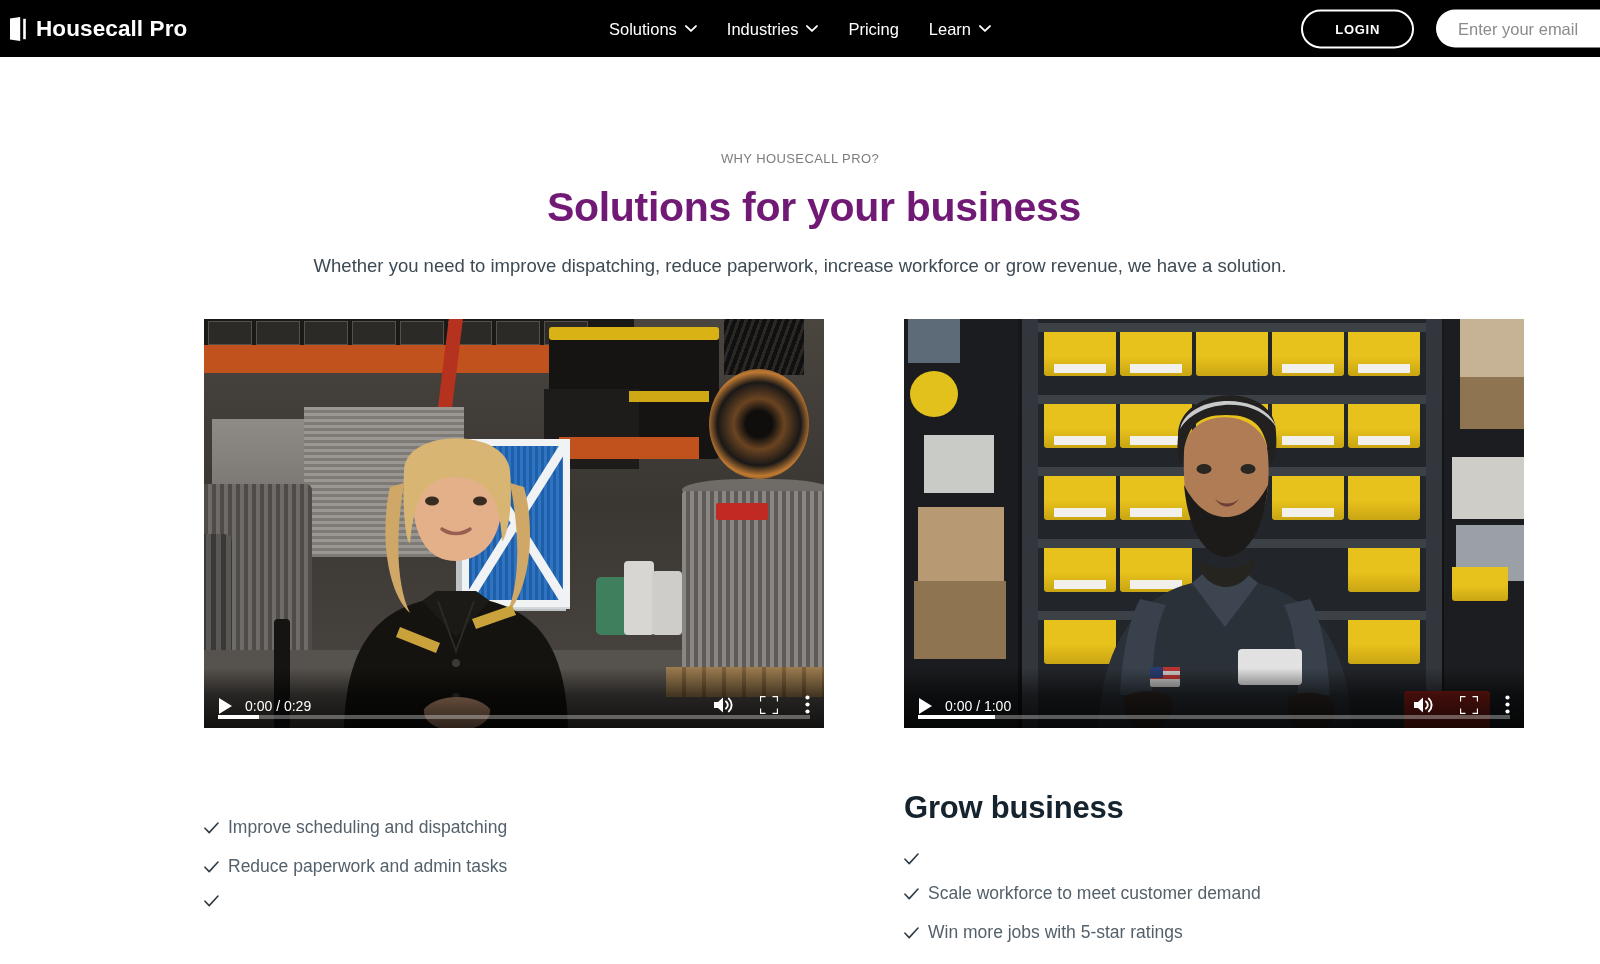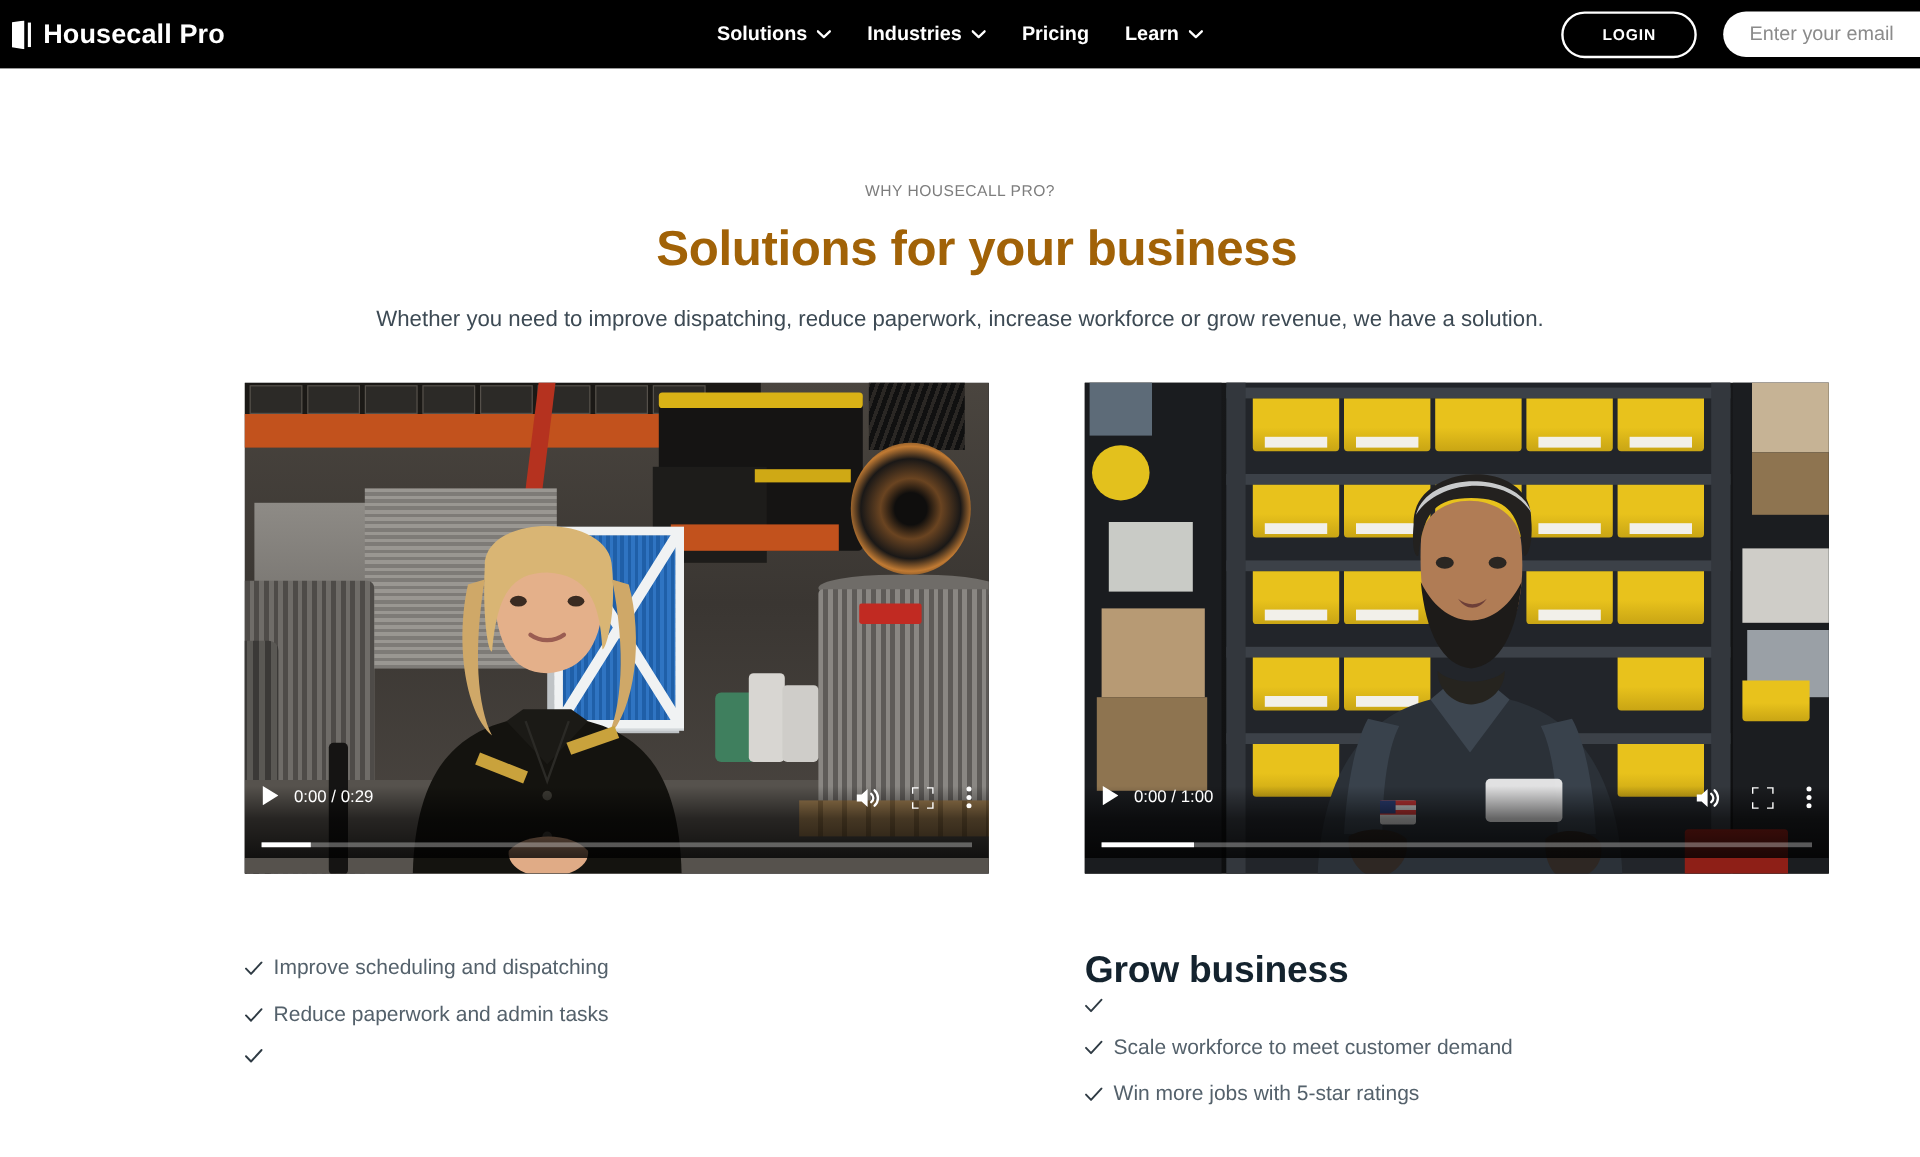--- a/index.html
+++ b/index.html
@@ -29,21 +29,21 @@
     letter-spacing: .1px; white-space: nowrap;
   }
 
   .main-nav {
     position: absolute; left: 50%; top: 50%;
     transform: translate(-50%, -50%);
     display: flex; align-items: center; gap: 30px;
   }
   .nav-item {
     display: flex; align-items: center; gap: 8px;
-    color: #ffffff; font-size: 16.5px; font-weight: 700;
+    color: #ffffff; font-size: 16.5px; font-weight: 400;
     white-space: nowrap; cursor: pointer;
   }
   .chev { width: 12px; height: 8px; display: block; flex: 0 0 auto; }
 
   .header-right {
     position: absolute; right: 0; top: 50%;
     transform: translateY(-50%);
     display: flex; align-items: center; gap: 22px;
   }
   .login-btn {
@@ -63,21 +63,21 @@
   }
   .email-field::placeholder { color: #8b8b8b; }
 
   
   .section-head { text-align: center; padding-top: 94px; }
   .eyebrow {
     color: #7d7d7d; font-size: 13px; font-weight: 400;
     letter-spacing: .4px;
   }
   .section-title {
-    color: #a16207; font-size: 41px; font-weight: 700;
+    color: #701a75; font-size: 41px; font-weight: 700;
     margin-top: 18px; letter-spacing: -.3px; padding-left: 28px;
   }
   .section-sub {
     color: #3d4a54; font-size: 18.5px; font-weight: 400;
     margin-top: 24px;
   }
 
   
   .video-grid {
     display: flex; gap: 80px;
@@ -149,44 +149,44 @@
   .r-sideL { left: -6px; top: -6px; width: 120px; height: 415px; background: #1a1c1f; }
   .r-sideR { left: 540px; top: -6px; width: 90px; height: 415px; background: #1b1d20; }
   .r-box { position: absolute; background: #b79a74; }
   .r-boxd { position: absolute; background: #8e7450; }
   .r-ytape { left: 6px; top: 52px; width: 48px; height: 46px; background: #e3c11d; border-radius: 50%; }
   .r-redbox { left: 500px; top: 372px; width: 86px; height: 40px; background: #8e1f17; border-radius: 3px; }
   .person-r { left: 176px; top: 40px; width: 290px; height: 370px; }
 
   
   .video-controls {
-    position: absolute; left: 0; right: 0; bottom: 13px; height: 60px;
+    position: absolute; left: 0; right: 0; bottom: 0; height: 60px;
     background: linear-gradient(180deg, rgba(0,0,0,0) 0%, rgba(0,0,0,.55) 45%, rgba(0,0,0,.8) 100%);
-    display: flex; align-items: flex-start; padding: 0 14px 14px 14px;
+    display: flex; align-items: flex-end; padding: 0 14px 14px 14px;
   }
   .ctl-left { display: flex; align-items: center; gap: 13px; }
   .ctl-right { display: flex; align-items: center; gap: 27px; margin-left: auto; }
   .ctl-btn { display: flex; align-items: center; justify-content: center; cursor: pointer; }
   .time-label { color: #ffffff; font-size: 14px; font-weight: 400; white-space: nowrap; }
   .progress-track {
     position: absolute; left: 14px; right: 14px; bottom: 9px;
     height: 4px; background: rgba(255,255,255,.33); cursor: pointer;
   }
   .progress-fill { height: 100%; background: #ffffff; }
 
   
   .features {
     display: flex; gap: 80px;
     padding: 62px 0 0 204px;
   }
   .feature-col { width: 620px; flex: 0 0 auto; }
   .feature-title {
     color: #14232e; font-size: 31px; font-weight: 700; letter-spacing: -.2px;
   }
-  .feature-list { list-style: none; margin-top: 6px; }
+  .feature-list { list-style: none; margin-top: 27px; }
   .feature-list li {
     display: flex; align-items: center; gap: 9px;
     color: #54616b; font-size: 17.5px; font-weight: 400;
     margin-bottom: 18px;
   }
   .check { width: 15px; height: 12px; flex: 0 0 auto; display: block; }
 </style>
 </head>
 <body>
 

